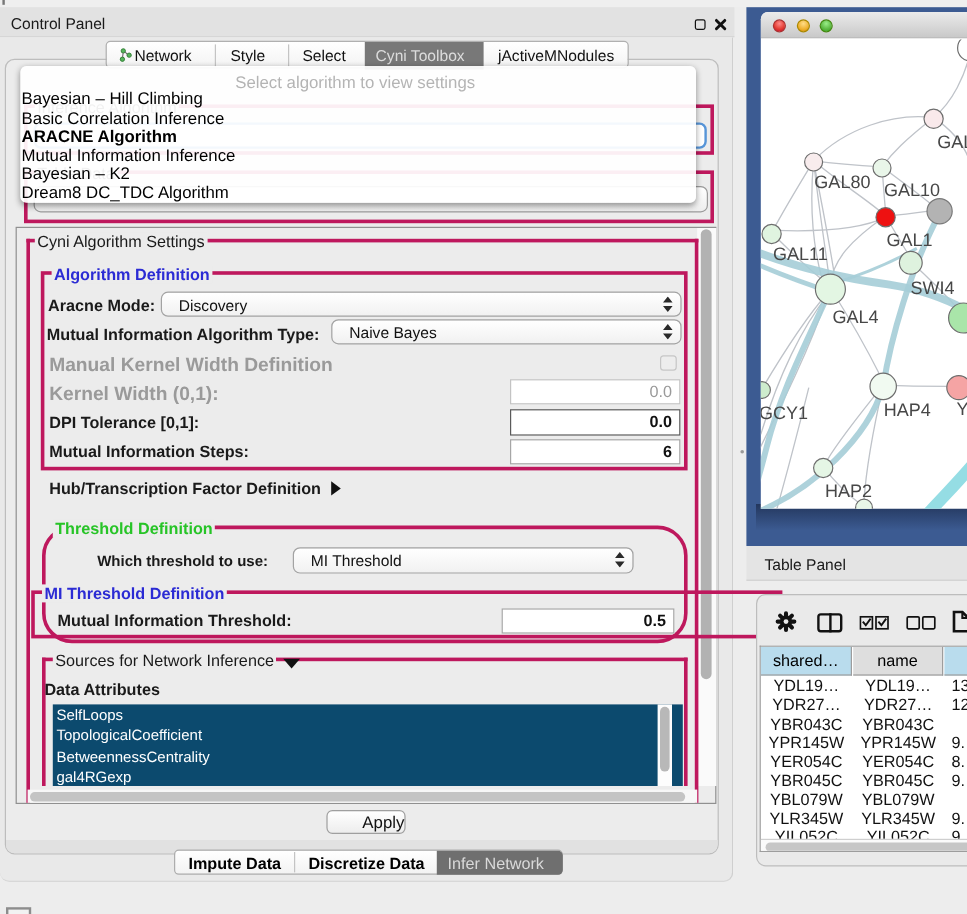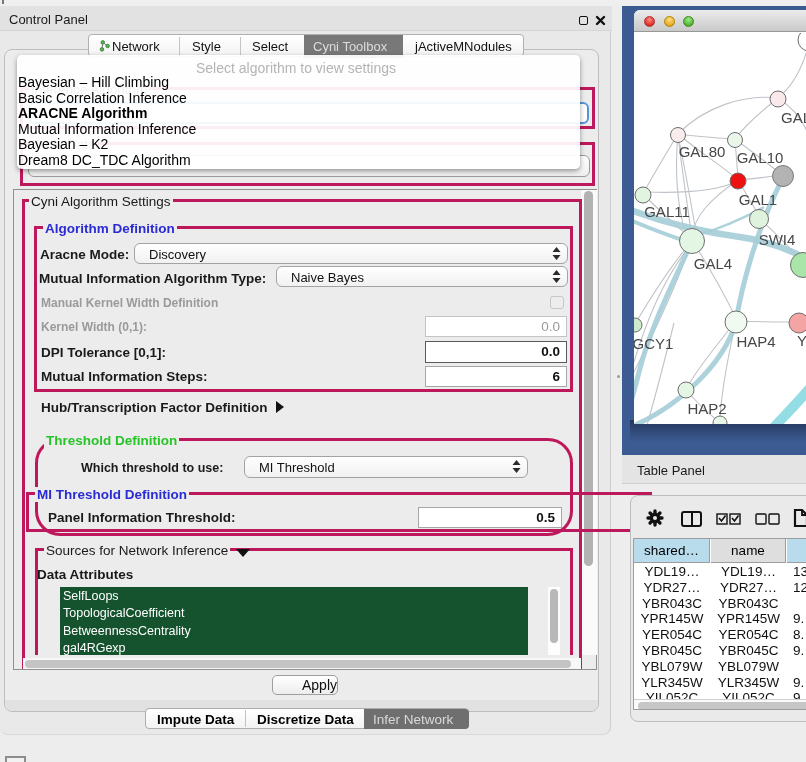--- a/index.html
+++ b/index.html
@@ -1,20 +1,20 @@
 <!DOCTYPE html>
 <html><head>
 <meta charset="utf-8">
 <style>
 * { margin:0; padding:0; box-sizing:border-box; }
 html,body { width:806px; height:762px; overflow:hidden; }
 body { background:#ededed; font-family:"Liberation Sans", sans-serif; position:relative; }
 .abs { position:absolute; }
 .lbl { font-size:13.5px; font-weight:bold; color:#1a1a1a; white-space:nowrap; }
-.glbl { font-size:12px; font-weight:bold; color:#9a9a9a; white-space:nowrap; }
+.glbl { font-size:16px; font-weight:bold; color:#9a9a9a; white-space:nowrap; }
 .combo { position:absolute; background:linear-gradient(#ffffff,#f1f1f1); border:1px solid #a3a3a3; border-radius:6px; font-size:13px; color:#111; }
 .combo .ct { position:absolute; left:14px; top:3px; font-size:13px; }
 .combo svg.spin { position:absolute; right:6px; top:3px; }
 .field { position:absolute; background:#fff; border:1px solid #a6a6a6; font-size:13.5px; font-weight:bold; color:#111; text-align:right; padding:2px 6px 0 0; }
 .fieldset { position:absolute; border:3px solid #be185d; }
 .fieldset > span { position:absolute; top:-8px; left:6px; background:#ececec; padding:0 2px; font-size:13.5px; white-space:nowrap; }
 </style>
 </head>
 <body>
 <div class="abs" style="left:0;top:0;width:806px;height:6px;background:#efefef;"></div>
@@ -108,30 +108,30 @@
 <div class="combo" style="left:244px;top:456px;width:284px;height:22px;">
     <span class="ct">MI Threshold</span>
     <svg class="spin" width="9" height="13" viewBox="0 0 9 13">
       <path d="M4.5 0 L8.5 5 H0.5 Z M4.5 13 L0.5 8 H8.5 Z" fill="#2a2a2a"></path>
     </svg>
   </div>
 
 <div class="fieldset" style="left:26px;top:492px;width:626px;height:40px;">
     <span style="color:#2b2bd4;font-weight:bold;">MI Threshold Definition</span>
   </div>
-<div class="lbl abs" style="left:48px;top:510px;">Panel Information Threshold:</div>
+<div class="lbl abs" style="left:48px;top:510px;">Mutual Information Threshold:</div>
 <div class="field" style="left:418px;top:507px;width:144px;height:21px;">0.5</div>
 
 <div class="fieldset" style="left:35px;top:548px;width:538px;height:107px;border-bottom:none;">
     <span style="color:#1a1a1a;">Sources for Network Inference</span>
   </div>
 <div class="abs" style="left:236px;top:549px;width:0;height:0;border-left:7.5px solid transparent;border-right:7.5px solid transparent;border-top:8px solid #111;"></div>
 <div class="lbl abs" style="left:37px;top:567px;">Data Attributes</div>
 
-<div class="abs" style="left:44px;top:587px;width:468px;height:68px;background:#14532d;color:#fff;font-size:12.5px;line-height:17.3px;padding:1px 0 0 3px;overflow:hidden;margin-left:16px;">SelfLoops<br>TopologicalCoefficient<br>BetweennessCentrality<br>gal4RGexp</div>
+<div class="abs" style="left:44px;top:587px;width:525px;height:68px;background:#0c4a6e;color:#fff;font-size:12.5px;line-height:17.3px;padding:1px 0 0 3px;overflow:hidden;">SelfLoops<br>TopologicalCoefficient<br>BetweennessCentrality<br>gal4RGexp</div>
 <div class="abs" style="left:548px;top:587px;width:12px;height:68px;background:#fdfdfd;"></div>
 <div class="abs" style="left:550px;top:589px;width:8px;height:54px;background:#b8b8b8;border-radius:4px;"></div>
 
 <div class="abs" style="left:23px;top:658px;width:558px;height:11px;background:#f7f7f7;"></div>
 <div class="abs" style="left:25px;top:660px;width:546px;height:8px;background:#c4c4c4;border-radius:4px;"></div>
 
 <div class="abs" style="left:272px;top:675px;width:66px;height:20px;background:linear-gradient(#ffffff,#ededed);border:1px solid #9f9f9f;border-radius:5px;text-align:right;font-size:14px;color:#111;padding-top:1px;">Apply</div>
 
 <div class="abs" style="left:145px;top:708px;width:324px;height:21px;background:linear-gradient(#ffffff,#f3f3f3);border:1px solid #adadad;border-radius:4px;font-size:13.5px;">
   <div class="abs" style="left:11px;top:3px;color:#000;font-weight:bold;">Impute Data</div>

